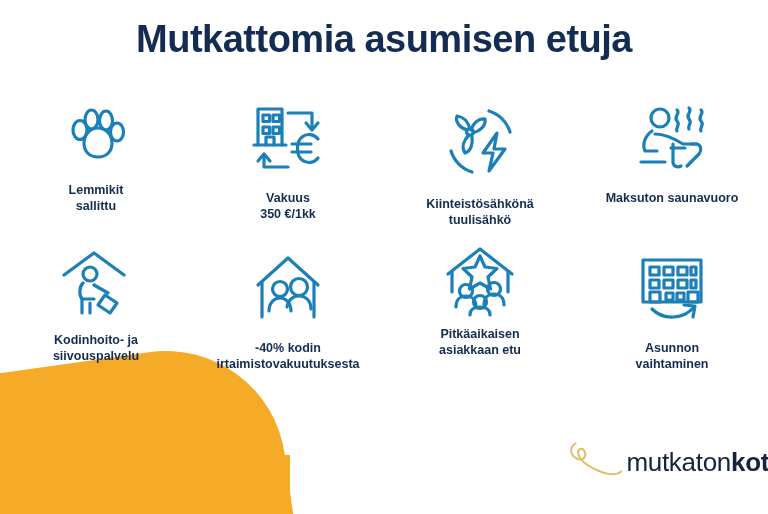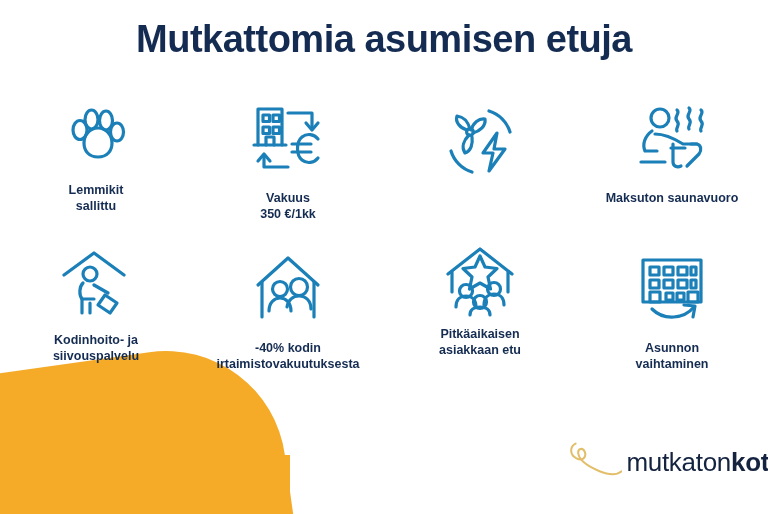--- a/index.html
+++ b/index.html
@@ -193,20 +193,22 @@
             <path d="M8 46 C11 56 19 64 29 67"></path>
 
             <circle cx="27" cy="27" r="3.4"></circle>
             <path d="M27 24 C25 17 22 12 14 11 C12 17 17 23 24 25"></path>
             <path d="M30 28 C37 26 43 21 42 14 C36 13 30 18 28 25"></path>
             <path d="M26 30 C21 35 18 42 22 48 C28 46 30 39 29 32"></path>
 
             <path d="M54 28 L40 48 L50 48 L46 66 L62 44 L51 44 Z"></path>
           </svg>
         </div>
+        <div class="caption">Kiinteistösähkönä
+tuulisähkö</div>
       </div>
 
       <div class="cell shift-b">
         <div class="icon-wrap">
           <svg width="74" height="70" viewBox="0 0 74 70" fill="none" stroke="#1B7FB8" stroke-width="3.2" stroke-linecap="round" stroke-linejoin="round">
 
             <path d="M42 6 C46 9 38 13 42 17 C46 21 40 24 42 27"></path>
             <path d="M54 4 C58 7 50 11 54 15 C58 19 52 22 54 25"></path>
             <path d="M66 6 C70 9 62 13 66 17 C70 21 64 24 66 27"></path>
 

